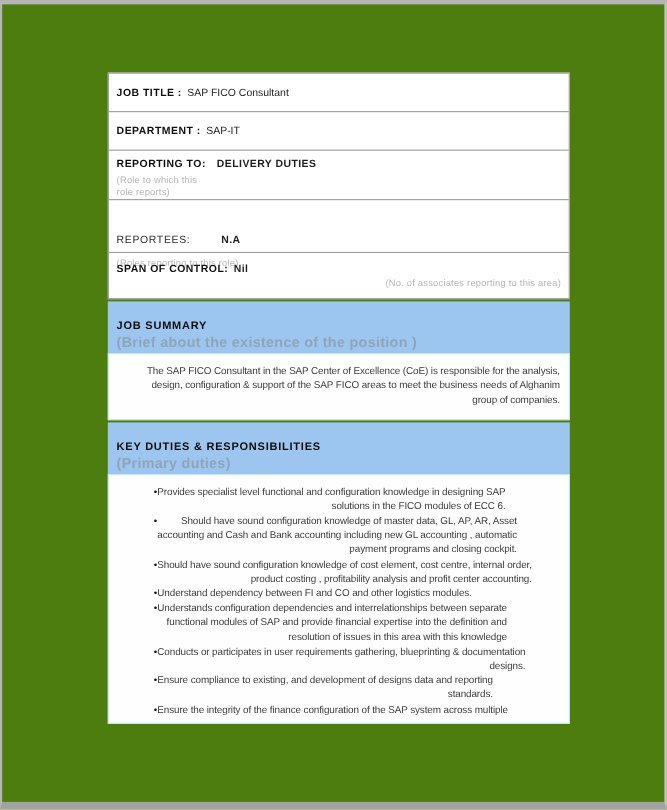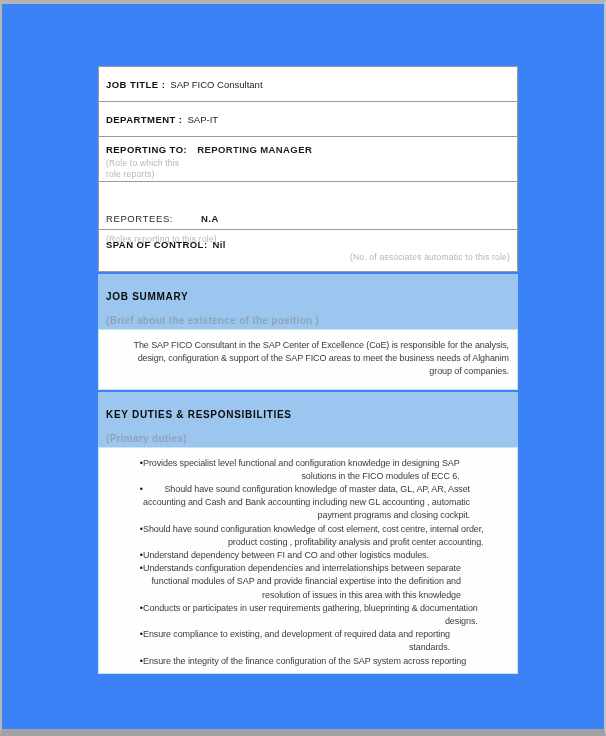--- a/index.html
+++ b/index.html
@@ -1,20 +1,20 @@
 <!DOCTYPE html>
 <html style="--band-bg: #9cc6ef; --box-border: #c3e8ef;"><head>
 <meta charset="utf-8">
 <style>
   html,body { margin:0; padding:0; background:#ffffff; }
   .frame {
     position:relative;
     width:606px; height:736px;
     box-sizing:border-box;
-    background:#3b82f6;
+    background:#4d7c0f;
     border-top:4px solid #b5b5b5;
     border-left:2px solid #b5b5b5;
     border-right:2px solid #c6c6c6;
     border-bottom:7px solid #a2a2a2;
     font-family:"Liberation Sans", sans-serif;
     color:#3c3c3c;
     overflow:hidden;
   }
   .doc { position:absolute; left:96px; top:62px; width:420px; }
 
@@ -35,21 +35,21 @@
   .row-reporting .note { margin-top:3px; }
   .row-reportees { height:48px; padding-top:9px; }
   .row-reportees .note { margin-top:10px; }
   .row-span { height:41px; padding-top:9px; }
   .row-span .note { margin-top:2px; }
   .rowline { display:flex; align-items:baseline; }
 
   
   .band { background:var(--band-bg,#9cc6ef); padding:4px 8px 3px 8px; margin-top:2px; }
   .band-title { font-size:10px; font-weight:bold; letter-spacing:0.7px; color:#0c0c0c;margin-top:13px; }
-  .band-sub { font-size:10px; font-weight:bold; letter-spacing:0.3px; color:#8fa4b6; margin-top:13px; }
+  .band-sub { font-size:13px; font-weight:bold; letter-spacing:0.3px; color:#8fa4b6; margin-top:1px; }
 
   .cbox { border:1px solid var(--box-border,#c3e8ef); background:#fefefe;text-align:right; }
   .cbox-summary { padding:9px 8px 10px 7px; }
   .para { font-size:9px; line-height:13.2px; letter-spacing:-0.1px; white-space:pre-line; color:#3c3c3c; }
   .para + .para { margin-top:13px; }
 
   .cbox-duties { padding:9px 6px 5px 6px; }
   .bullet-row { display:flex; align-items:flex-start; }
   .marker { flex:none; width:15px; margin-left:23px; font-size:9px; line-height:13.2px; color:#111; }
   .btext { font-size:9px; line-height:13.2px; letter-spacing:-0.1px; white-space:pre-line; color:#3c3c3c; }
@@ -65,38 +65,38 @@
         <span class="lbl">JOB TITLE :</span>
         <span class="val">SAP FICO Consultant</span>
       </div>
       <div class="trow r-center">
         <span class="lbl">DEPARTMENT :</span>
         <span class="val">SAP-IT</span>
       </div>
       <div class="trow r-tall row-reporting">
         <div class="rowline">
           <span class="lbl">REPORTING TO:</span>
-          <span class="val bold gap">REPORTING MANAGER</span>
+          <span class="val bold gap">DELIVERY DUTIES</span>
         </div>
         <div class="note">(Role to which this
  role reports)</div>
       </div>
       <div class="trow row-reportees">
         <div class="rowline">
           <span class="lbl normal">REPORTEES:</span>
           <span class="val bold widegap">N.A</span>
         </div>
         <div class="note">(Roles reporting to this role)</div>
       </div>
       <div class="trow row-span">
         <div class="rowline">
           <span class="lbl">SPAN OF CONTROL:</span>
           <span class="val bold">Nil</span>
         </div>
-        <div class="note">(No. of associates automatic to this role)</div>
+        <div class="note">(No. of associates reporting to this area)</div>
       </div>
     </div>
 
     <div class="band">
       <div class="band-title">JOB SUMMARY</div>
       <div class="band-sub">(Brief about the existence of the position )</div>
     </div>
     <div class="cbox cbox-summary">
       <div class="para">The SAP FICO Consultant in the SAP Center of Excellence (CoE) is responsible for the analysis,
 design, configuration &amp; support of the SAP FICO areas to meet the business needs of Alghanim
@@ -134,23 +134,23 @@
 functional modules of SAP and provide financial expertise into the definition and
 resolution of issues in this area with this knowledge</span>
       </div>
       <div class="bullet-row">
         <span class="marker">•</span>
         <span class="btext">Conducts or participates in user requirements gathering, blueprinting &amp; documentation
 designs.</span>
       </div>
       <div class="bullet-row">
         <span class="marker">•</span>
-        <span class="btext">Ensure compliance to existing, and development of required data and reporting
+        <span class="btext">Ensure compliance to existing, and development of designs data and reporting
 standards.</span>
       </div>
       <div class="bullet-row">
         <span class="marker">•</span>
-        <span class="btext">Ensure the integrity of the finance configuration of the SAP system across reporting</span>
+        <span class="btext">Ensure the integrity of the finance configuration of the SAP system across multiple</span>
       </div>
     </div>
 
   </div>
 </div>
 
 </body></html>

